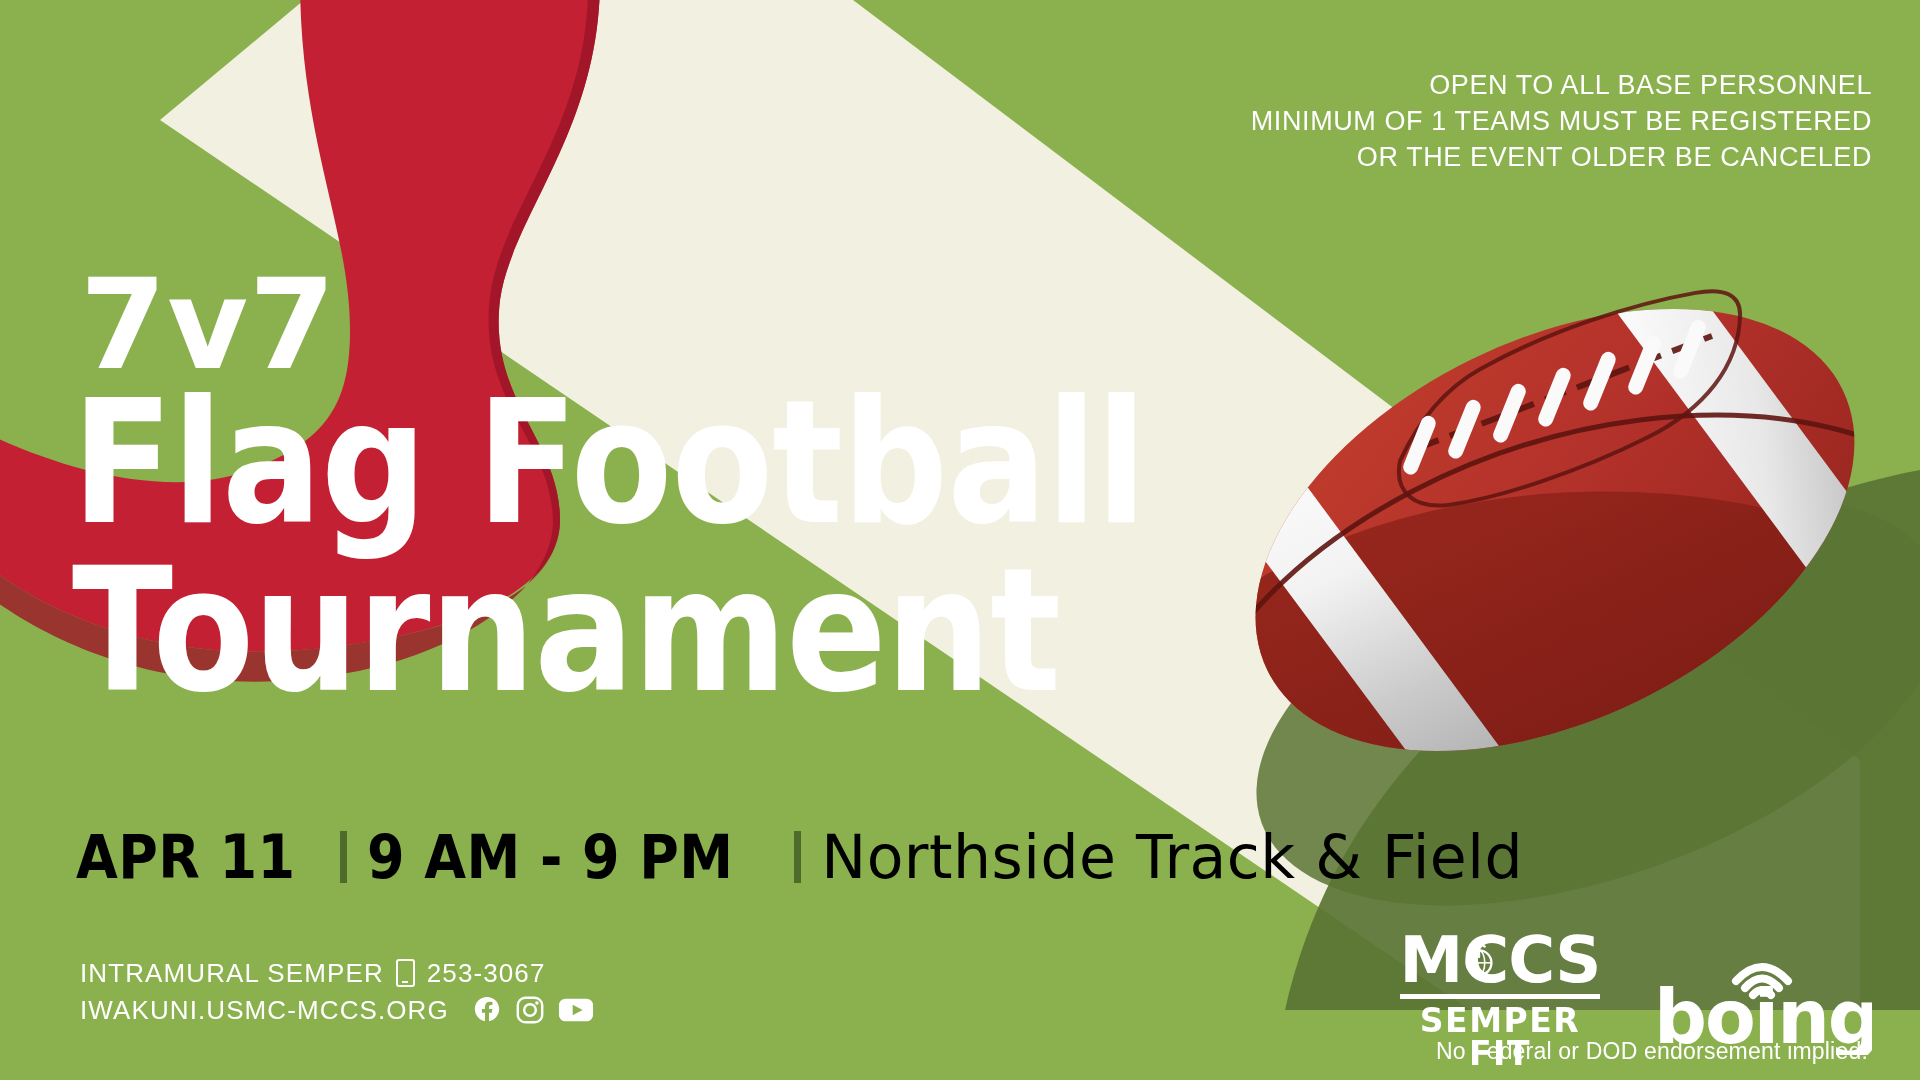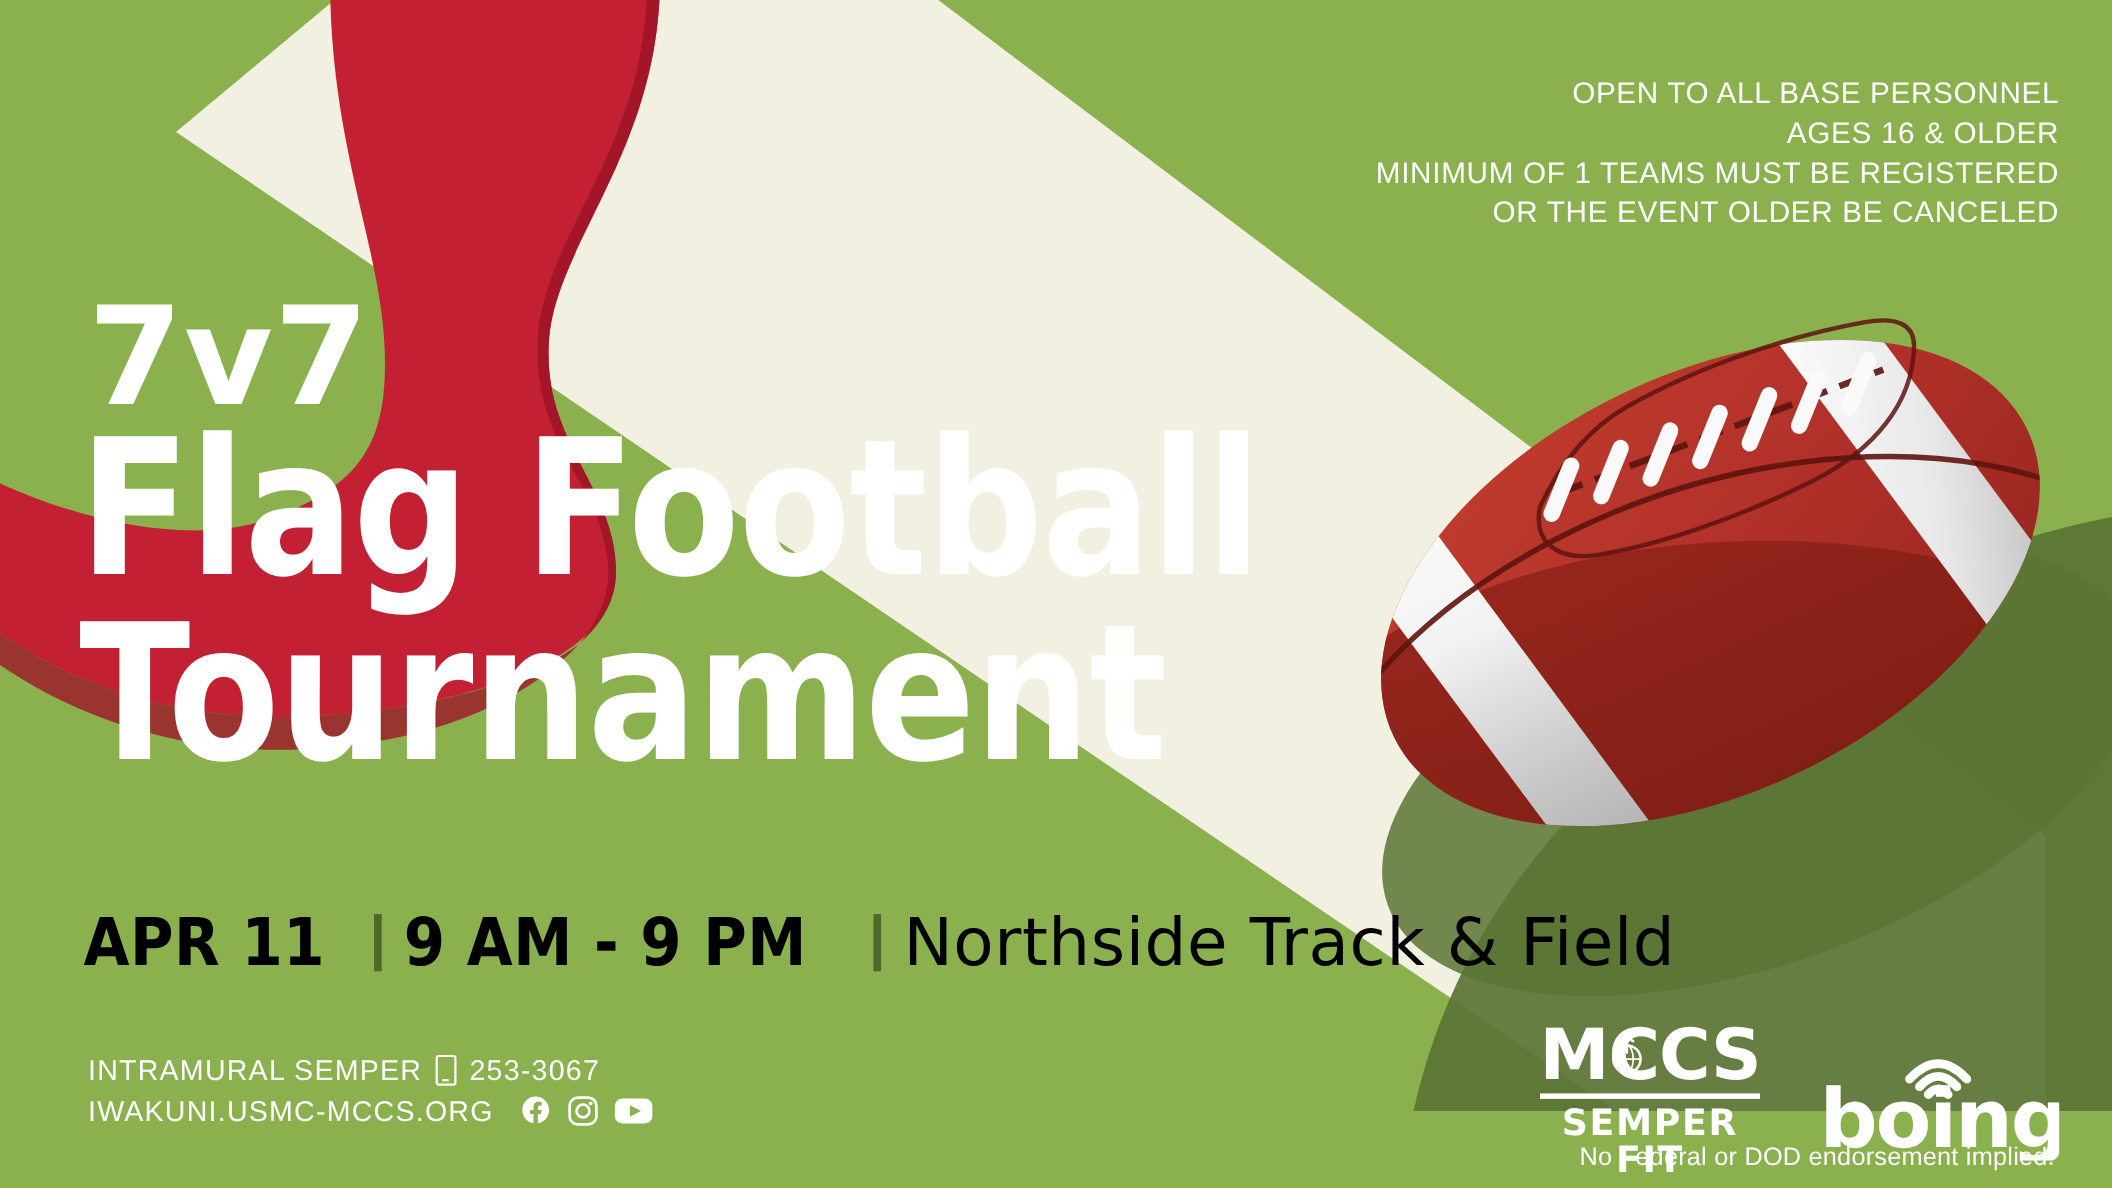--- a/index.html
+++ b/index.html
@@ -276,21 +276,20 @@
         <rect x="1547" y="366" width="15" height="62" rx="7.5" transform="rotate(22 1554 397)"></rect>
         <rect x="1592" y="350" width="15" height="62" rx="7.5" transform="rotate(22 1599 381)"></rect>
         <rect x="1637" y="334" width="15" height="62" rx="7.5" transform="rotate(22 1644 365)"></rect>
         <rect x="1682" y="318" width="15" height="62" rx="7.5" transform="rotate(22 1689 349)"></rect>
       </g>
     </g>
   </svg>
 
   <div class="eligibility">
     <div>OPEN TO ALL BASE PERSONNEL</div>
-    <div>AGES 16 &amp; OLDER</div>
     <div>MINIMUM OF 1 TEAMS MUST BE REGISTERED</div>
     <div>OR THE EVENT OLDER BE CANCELED</div>
   </div>
 
   <div class="headline">
     <div class="kicker">7v7</div>
     <div class="title-line">Flag Football</div>
     <div class="title-line second">Tournament</div>
   </div>
 

